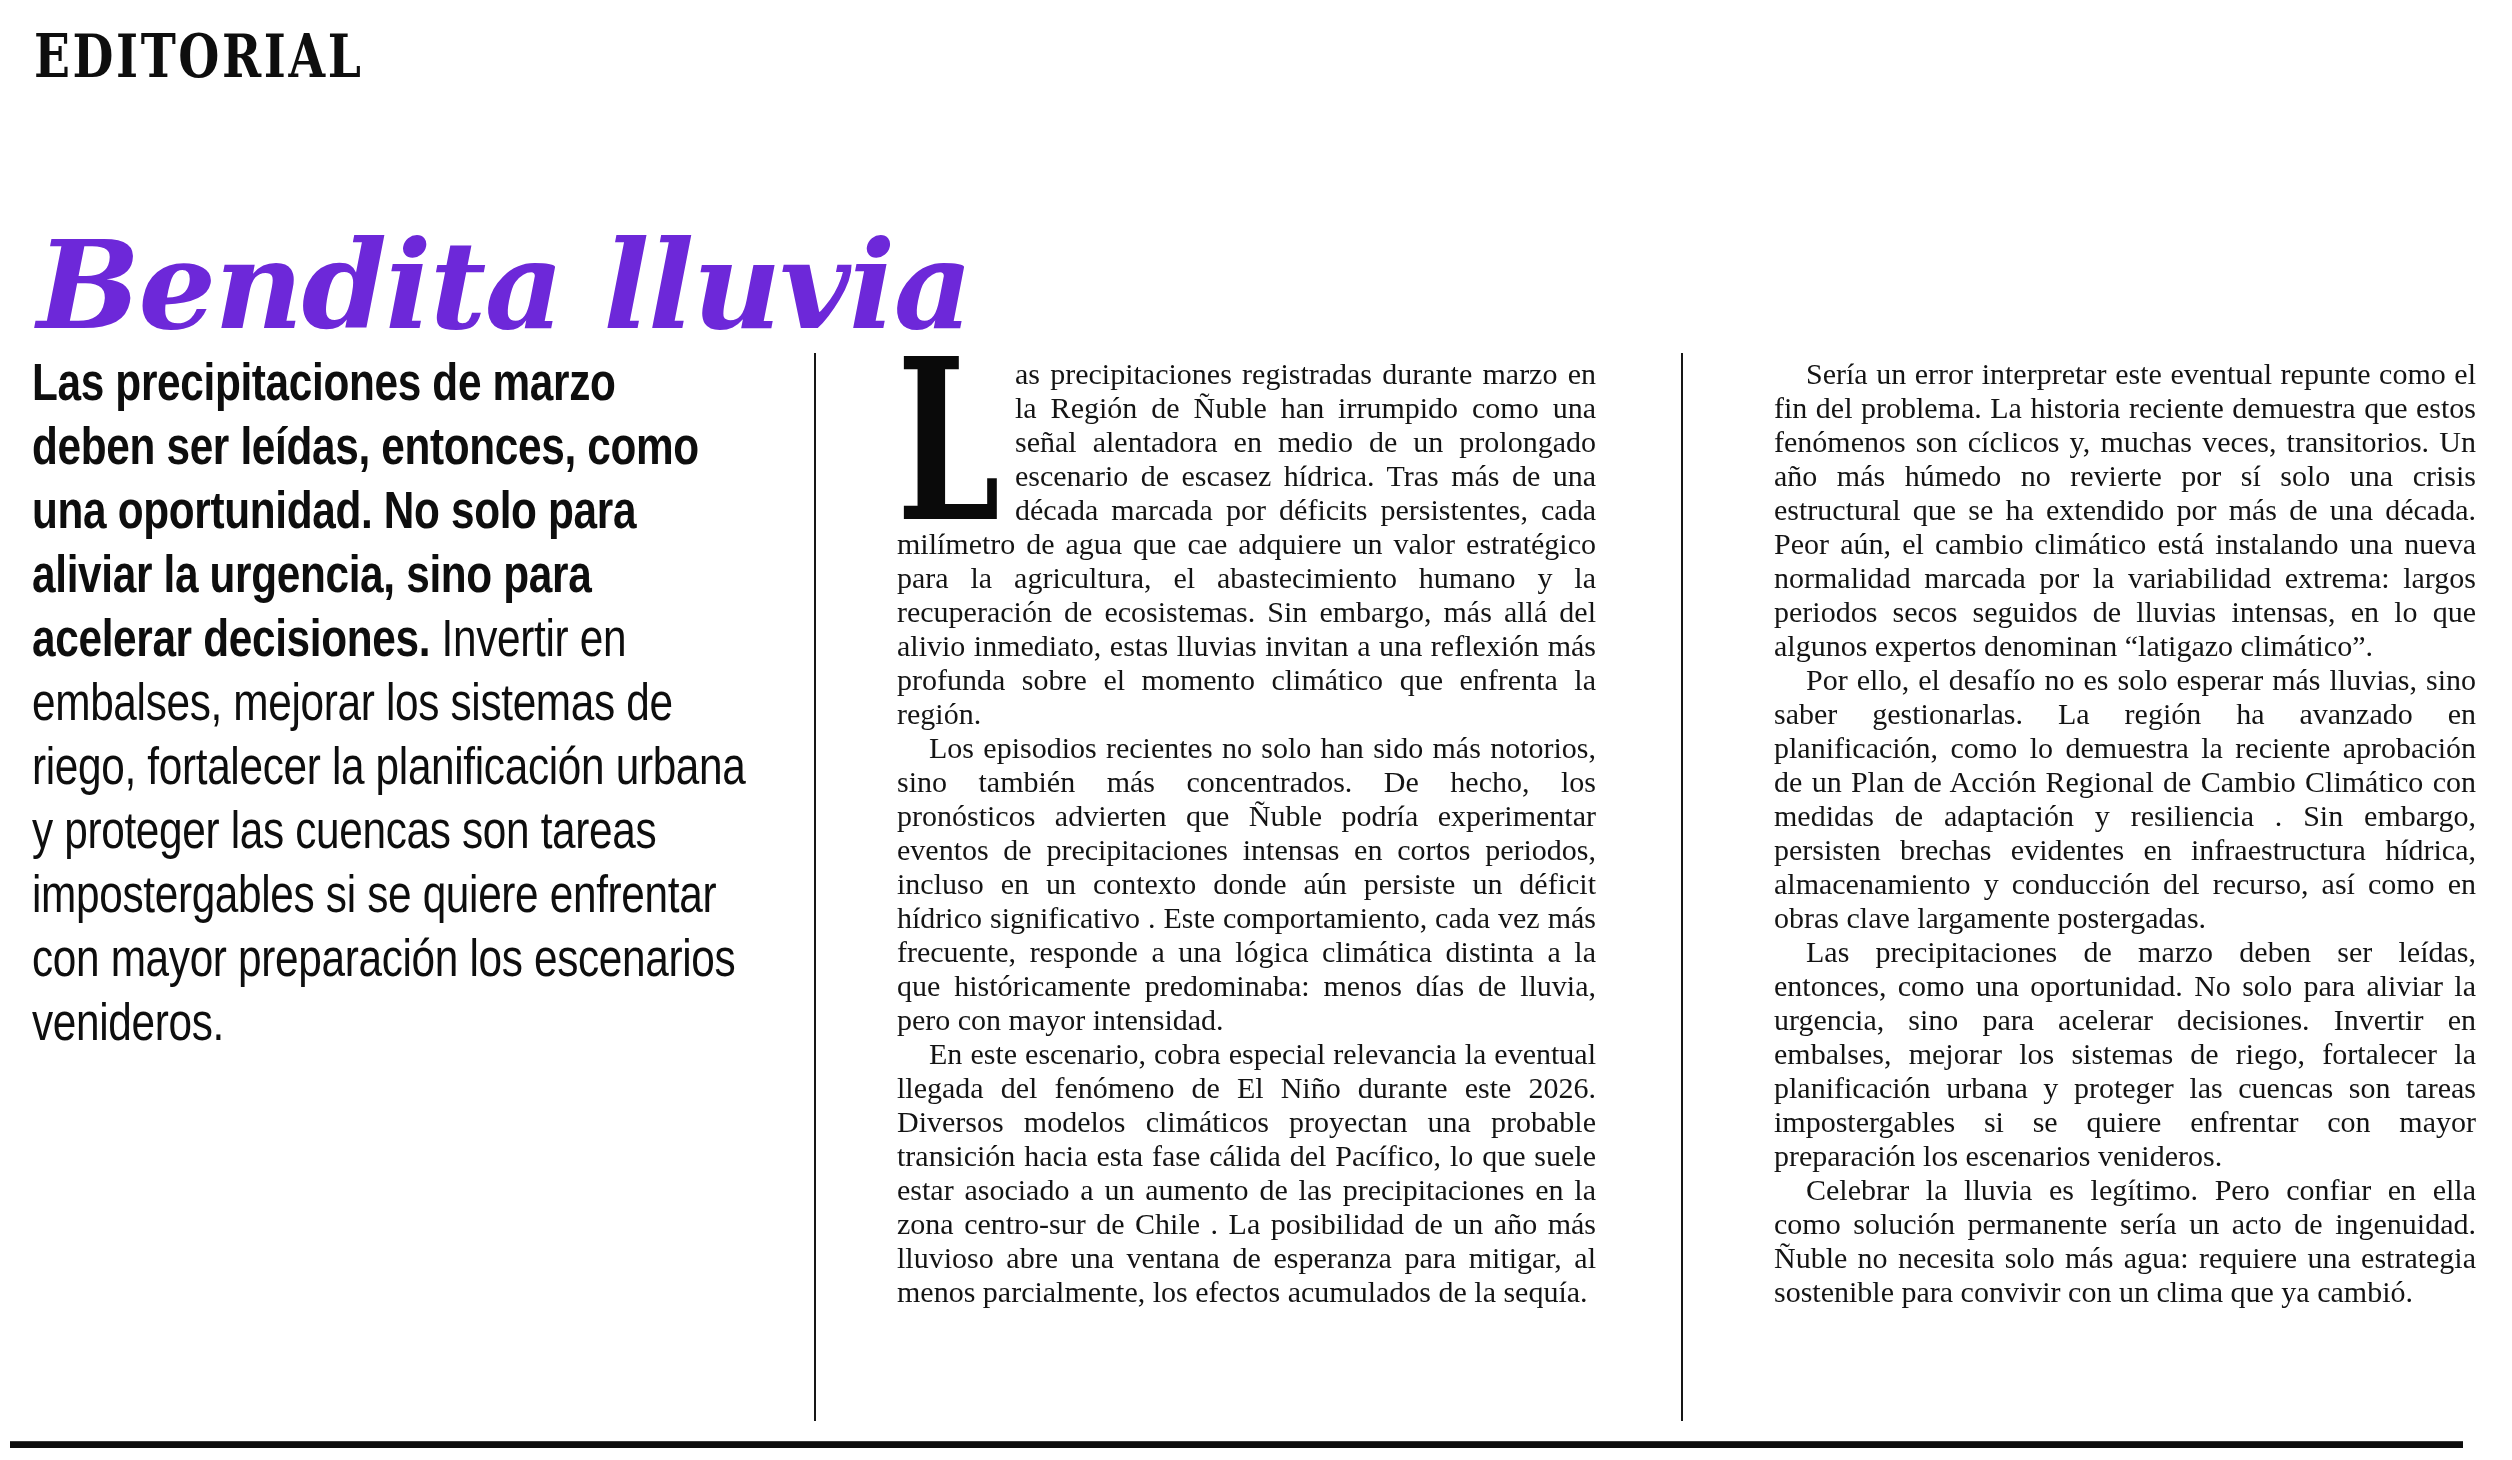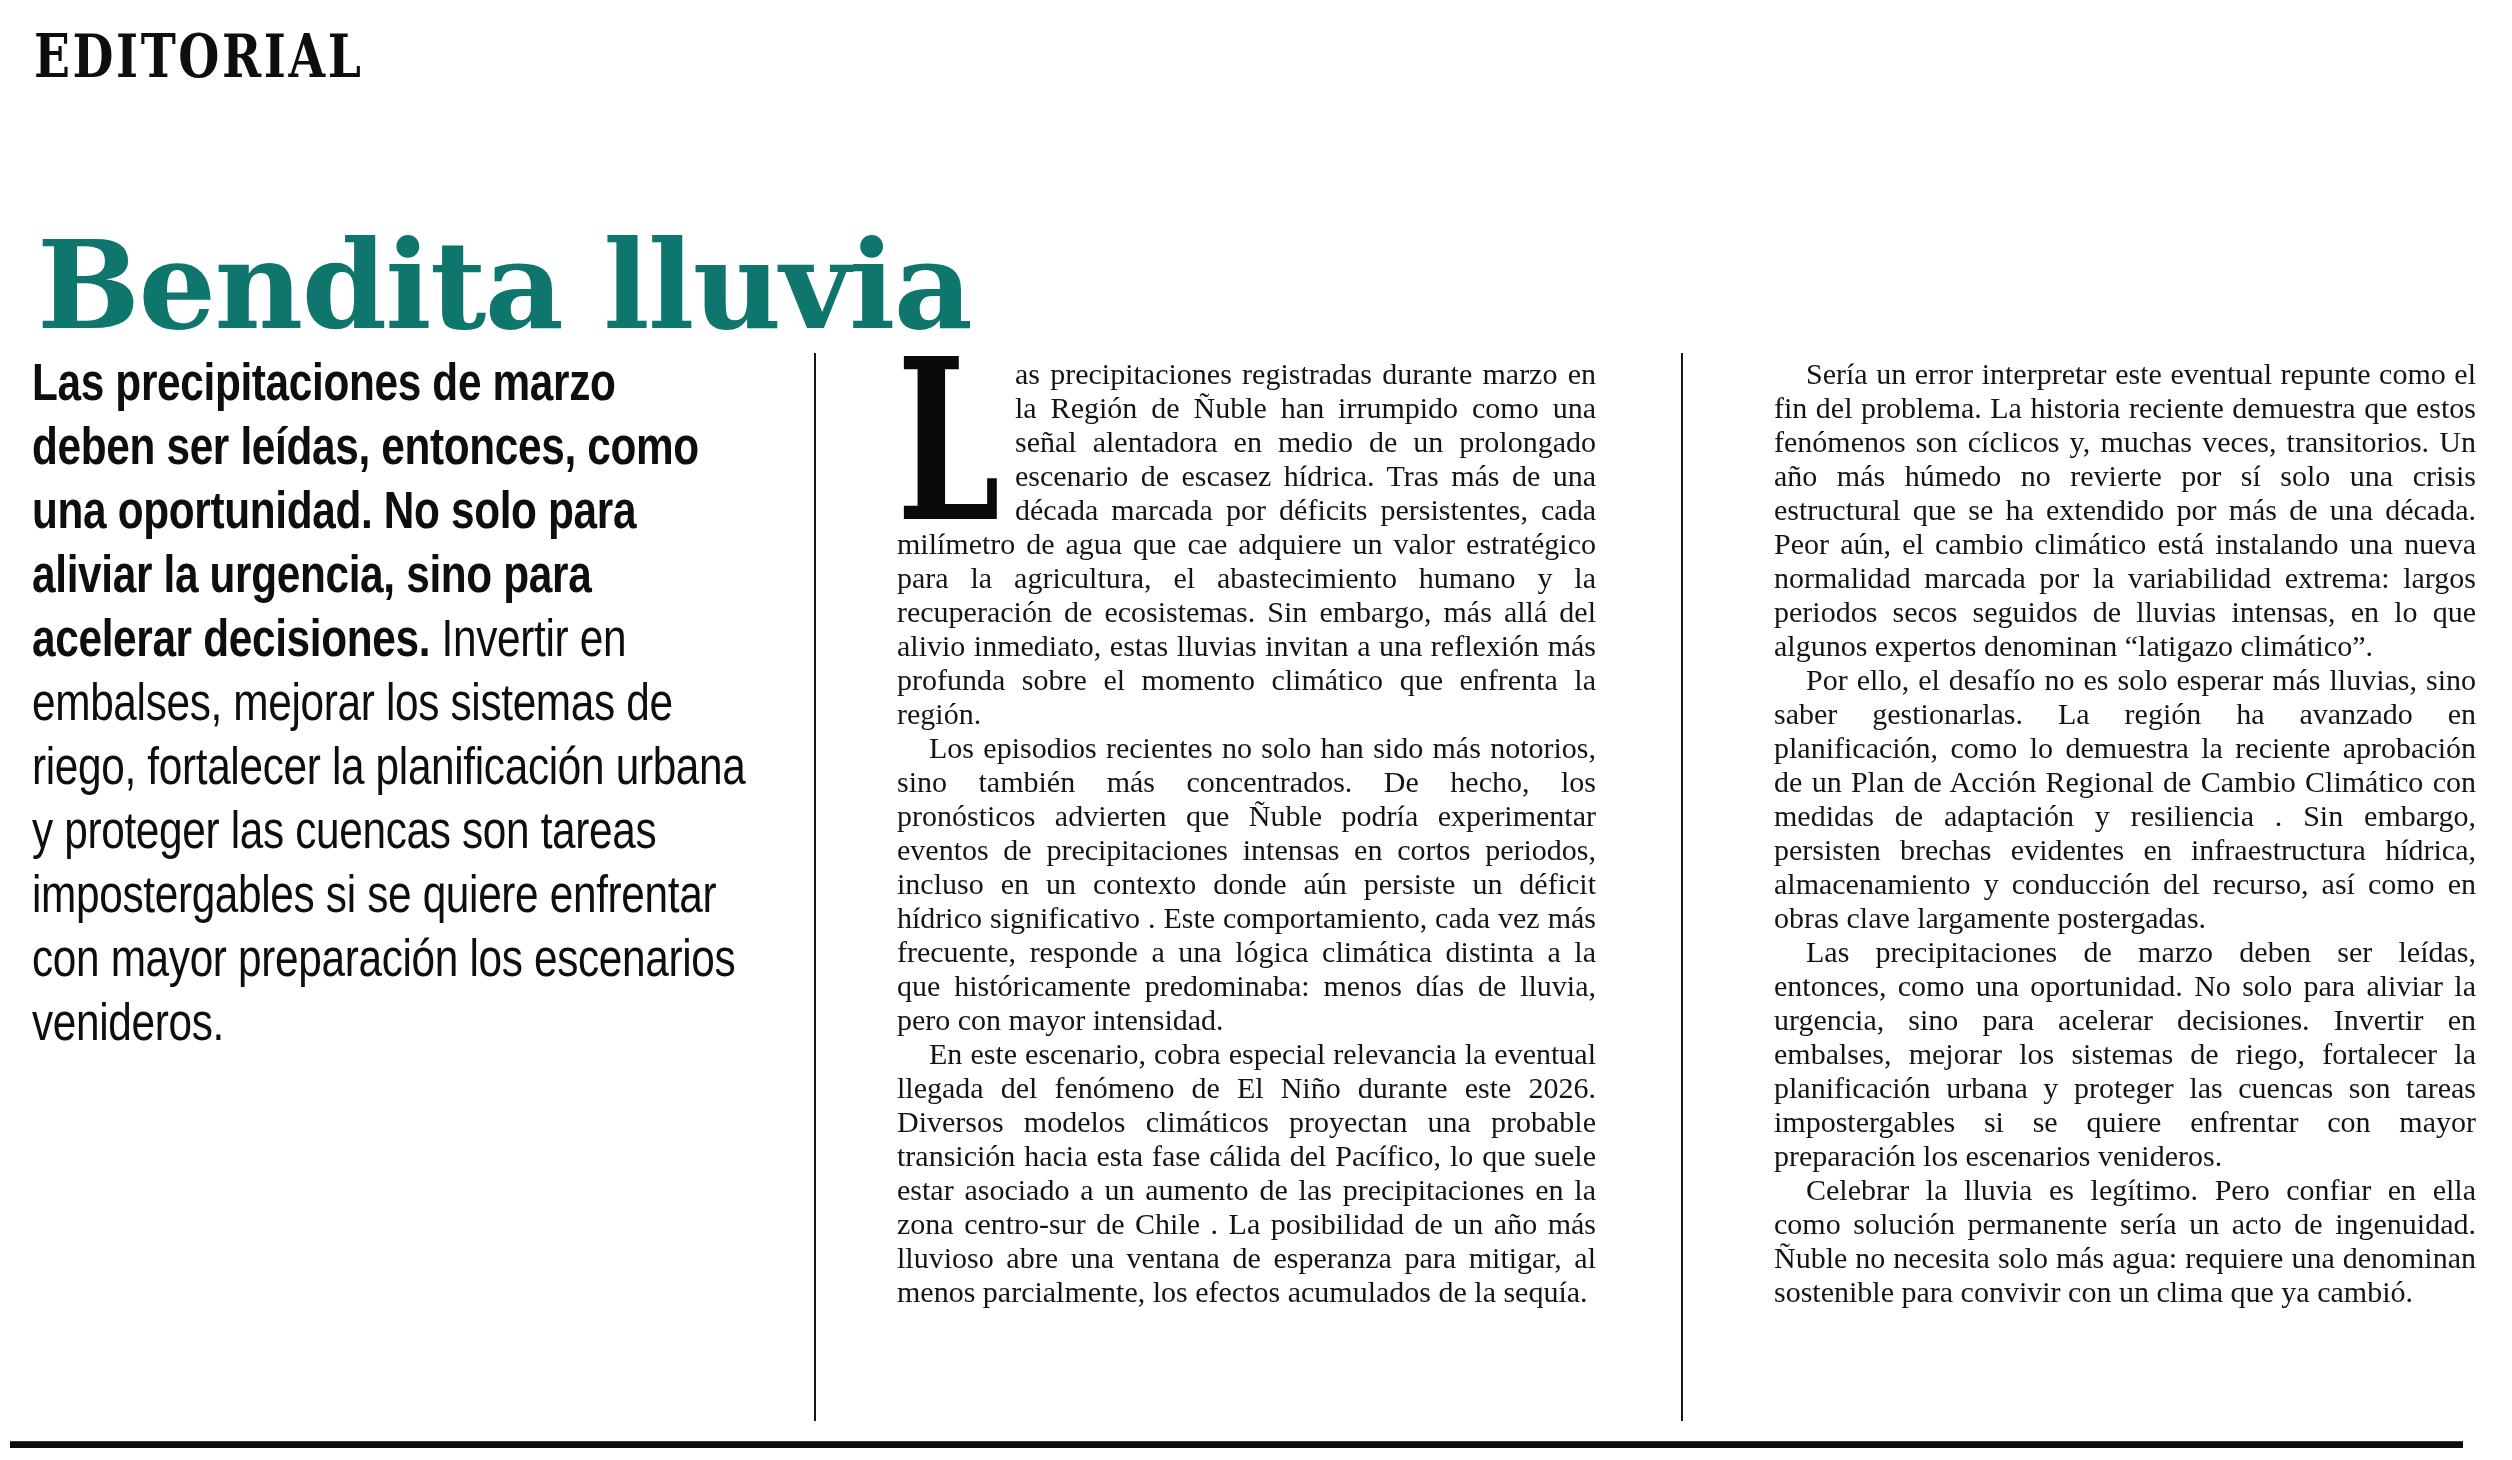--- a/index.html
+++ b/index.html
@@ -14,21 +14,21 @@
     font-family:"DejaVu Serif",serif;font-weight:bold;
     font-size:59px;line-height:59px;letter-spacing:3.2px;
     transform:scaleX(0.80);transform-origin:left top;
     white-space:nowrap;color:#0e0e0e;
   }
   
   .headline{
     position:absolute;left:37px;top:142px;
     font-family:"DejaVu Serif",serif;font-weight:bold;
     font-size:122px;line-height:122px;letter-spacing:-1.6px;
-    white-space:nowrap;color:#0f766e;
+    white-space:nowrap;color:#6d28d9;font-style:italic;
   }
   
   .deck{
     position:absolute;left:32px;top:351px;width:861px;
     transform:scaleX(0.83);transform-origin:left top;
     font-family:"Liberation Sans",sans-serif;
     font-size:51px;line-height:64px;letter-spacing:-0.4px;
     color:#0e0e0e;text-align:left;
   }
   .deck .bold{font-weight:bold;}
@@ -86,17 +86,17 @@
       </span><span>as precipitaciones registradas durante marzo en la Región de Ñuble han irrumpido como una señal alentadora en medio de un prolongado escenario de escasez hídrica. Tras más de una década marcada por déficits persistentes, cada milímetro de agua que cae adquiere un valor estratégico para la agricultura, el abastecimiento humano y la recuperación de ecosistemas. Sin embargo, más allá del alivio inmediato, estas lluvias invitan a una reflexión más profunda sobre el momento climático que enfrenta la región.</span>
   </p>
   <p>Los episodios recientes no solo han sido más notorios, sino también más concentrados. De hecho, los pronósticos advierten que Ñuble podría experimentar eventos de precipitaciones intensas en cortos periodos, incluso en un contexto donde aún persiste un déficit hídrico significativo . Este comportamiento, cada vez más frecuente, responde a una lógica climática distinta a la que históricamente predominaba: menos días de lluvia, pero con mayor intensidad.</p>
   <p>En este escenario, cobra especial relevancia la eventual llegada del fenómeno de El Niño durante este 2026. Diversos modelos climáticos proyectan una probable transición hacia esta fase cálida del Pacífico, lo que suele estar asociado a un aumento de las precipitaciones en la zona centro-sur de Chile . La posibilidad de un año más lluvioso abre una ventana de esperanza para mitigar, al menos parcialmente, los efectos acumulados de la sequía.</p>
 </div>
 
 <div class="col" id="colright">
   <p>Sería un error interpretar este eventual repunte como el fin del problema. La historia reciente demuestra que estos fenómenos son cíclicos y, muchas veces, transitorios. Un año más húmedo no revierte por sí solo una crisis estructural que se ha extendido por más de una década. Peor aún, el cambio climático está instalando una nueva normalidad marcada por la variabilidad extrema: largos periodos secos seguidos de lluvias intensas, en lo que algunos expertos denominan “latigazo climático”.</p>
   <p>Por ello, el desafío no es solo esperar más lluvias, sino saber gestionarlas. La región ha avanzado en planificación, como lo demuestra la reciente aprobación de un Plan de Acción Regional de Cambio Climático con medidas de adaptación y resiliencia . Sin embargo, persisten brechas evidentes en infraestructura hídrica, almacenamiento y conducción del recurso, así como en obras clave largamente postergadas.</p>
   <p>Las precipitaciones de marzo deben ser leídas, entonces, como una oportunidad. No solo para aliviar la urgencia, sino para acelerar decisiones. Invertir en embalses, mejorar los sistemas de riego, fortalecer la planificación urbana y proteger las cuencas son tareas impostergables si se quiere enfrentar con mayor preparación los escenarios venideros.</p>
-  <p>Celebrar la lluvia es legítimo. Pero confiar en ella como solución permanente sería un acto de ingenuidad. Ñuble no necesita solo más agua: requiere una denominan sostenible para convivir con un clima que ya cambió.</p>
+  <p>Celebrar la lluvia es legítimo. Pero confiar en ella como solución permanente sería un acto de ingenuidad. Ñuble no necesita solo más agua: requiere una estrategia sostenible para convivir con un clima que ya cambió.</p>
 </div>
 
 <div class="hrule"></div>
 
 
 </body></html>

